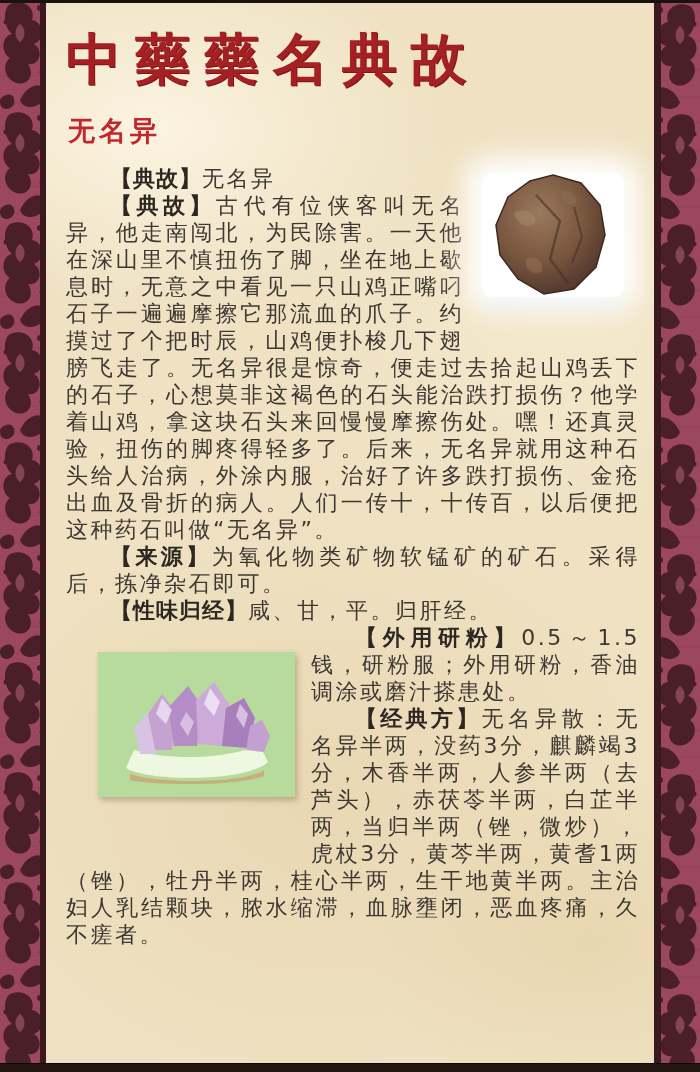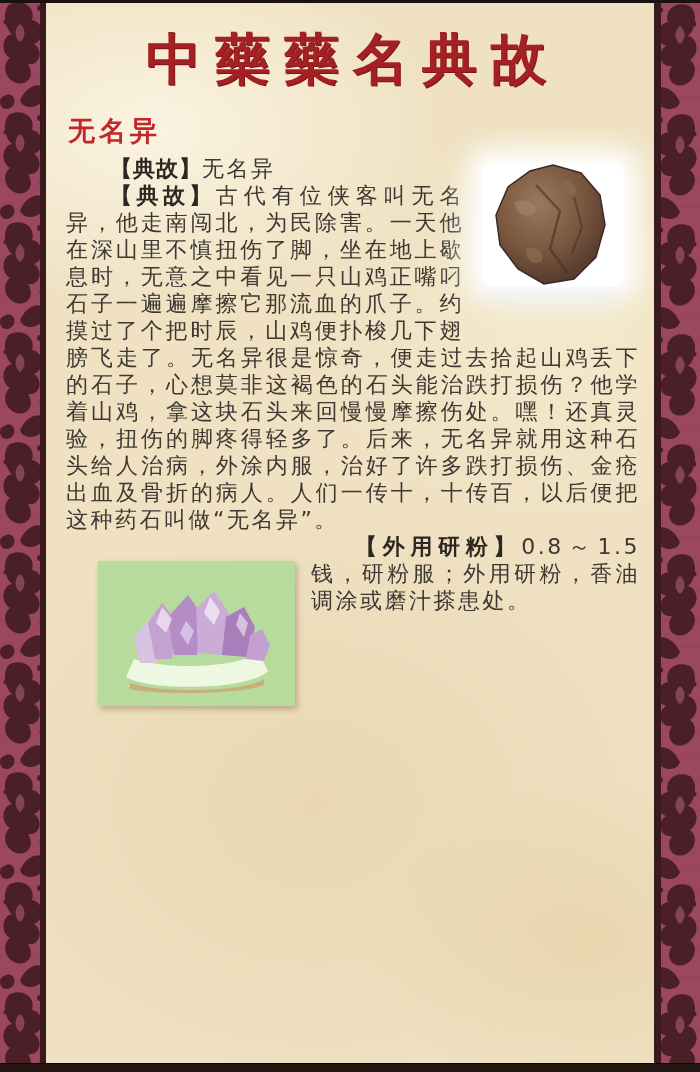--- a/index.html
+++ b/index.html
@@ -21,38 +21,38 @@
   .border-band{position:absolute;top:0;bottom:0;width:46px;z-index:5;}
   .border-band.left{left:0;}
   .border-band.right{right:0;}
   .content{
     position:absolute;left:46px;right:46px;top:3px;bottom:8px;
     padding:0 14px 0 20px;
     box-sizing:border-box;
   }
   .title{
     margin:20px 0 0 0;
-    text-align:center;
+    text-align:left;
     font-family:"DejaVu Serif", serif;
     font-size:55px;
     font-weight:bold;
     letter-spacing:14px;
     color:#a42023;
     text-shadow:1px 1px 0 #7e1518;
     white-space:nowrap;
   }
   .subtitle{
     margin:16px 0 2px 2px;
     font-size:27px;
     font-weight:bold;
     color:#c1272d;
     letter-spacing:4px;
   }
   .article{
-    margin-top:6px;
+    margin-top:16px;
     font-size:22px;
     line-height:27px;
     letter-spacing:2.5px;
     color:#3e3833;
     text-align:justify;
   }
   .para{margin:0;text-indent:2em;}
   .lbl{font-weight:bold;color:#2d2722;letter-spacing:1px;}
   
   .fig-rock{
@@ -162,38 +162,41 @@
           <path d="M36,46 C46,40 56,44 58,54 C52,62 40,60 36,46 Z" fill="#a98b6c" opacity="0.55"></path>
           <path d="M48,92 C58,88 66,94 64,104 C56,110 46,102 48,92 Z" fill="#95755a" opacity="0.5"></path>
           <path d="M84,24 C92,22 100,28 98,36 C90,40 82,34 84,24 Z" fill="#8d6e55" opacity="0.55"></path>
         </svg>
       </div>
 
       <p class="para"><b class="lbl">【典故】</b><span>无名异</span></p>
 
       <p class="para"><b class="lbl">【典故】</b><span>古代有位侠客叫无名异，他走南闯北，为民除害。一天他在深山里不慎扭伤了脚，坐在地上歇息时，无意之中看见一只山鸡正嘴叼石子一遍遍摩擦它那流血的爪子。约摸过了个把时辰，山鸡便扑梭几下翅膀飞走了。无名异很是惊奇，便走过去拾起山鸡丢下的石子，心想莫非这褐色的石头能治跌打损伤？他学着山鸡，拿这块石头来回慢慢摩擦伤处。嘿！还真灵验，扭伤的脚疼得轻多了。后来，无名异就用这种石头给人治病，外涂内服，治好了许多跌打损伤、金疮出血及骨折的病人。人们一传十，十传百，以后便把这种药石叫做“无名异”。</span></p>
 
-
+      <p class="para"><b class="lbl">【来源】</b><span>为氧化物类矿物软锰矿的矿石。采得后，拣净杂石即可。</span></p>
+
+      <p class="para"><b class="lbl">【性味归经】</b><span>咸、甘，平。归肝经。</span></p>
 
 
       <p class="para"><span class="fig-amethyst">
             <svg width="197" height="145" viewBox="0 0 197 145" xmlns="http://www.w3.org/2000/svg">
           <rect width="197" height="145" fill="#b7db9d"></rect>
           <path d="M28,116 C50,130 150,130 170,110 L162,94 C120,108 70,108 36,98 Z" fill="#eef7e0"></path>
           <path d="M32,122 C60,132 146,132 166,118 L166,124 C140,134 58,134 32,128 Z" fill="#caa272" opacity="0.8"></path>
           <polygon points="42,102 36,76 50,60 60,80 58,102" fill="#d9c3e3"></polygon>
           <polygon points="57,98 50,62 64,42 78,60 74,98" fill="#c5a3d1"></polygon>
           <polygon points="76,94 70,56 90,34 104,54 99,94" fill="#b48cc6"></polygon>
           <polygon points="100,92 98,48 116,30 131,52 124,94" fill="#cdabd8"></polygon>
           <polygon points="124,94 128,56 146,46 157,66 149,96" fill="#a87fba"></polygon>
           <polygon points="148,98 152,74 164,68 172,84 166,100" fill="#c3a0cf"></polygon>
           <polygon points="64,46 74,58 68,72 58,62" fill="#ecdff2" opacity="0.85"></polygon>
           <polygon points="112,36 122,50 116,64 106,52" fill="#f0e6f5" opacity="0.85"></polygon>
           <polygon points="88,60 96,70 90,84 82,72" fill="#e5d4ee" opacity="0.7"></polygon>
           <polygon points="142,52 150,62 146,76 138,64" fill="#e9dbf1" opacity="0.7"></polygon>
         </svg>
-          </span><b class="lbl">【外用研粉】</b><span>0.8～1.5钱，研粉服；外用研粉，香油调涂或磨汁搽患处。</span></p>
-
-
+          </span><b class="lbl">【外用研粉】</b><span>0.5～1.5钱，研粉服；外用研粉，香油调涂或磨汁搽患处。</span></p>
+
+
+      <p class="para"><b class="lbl">【经典方】</b><span>无名异散：无名异半两，没药3分，麒麟竭3分，木香半两，人参半两（去芦头），赤茯苓半两，白芷半两，当归半两（锉，微炒），虎杖3分，黄芩半两，黄耆1两（锉），牡丹半两，桂心半两，生干地黄半两。主治妇人乳结颗块，脓水缩滞，血脉壅闭，恶血疼痛，久不瘥者。</span></p>
 
     </div>
   </div>
 </div>
 
 </body></html>

